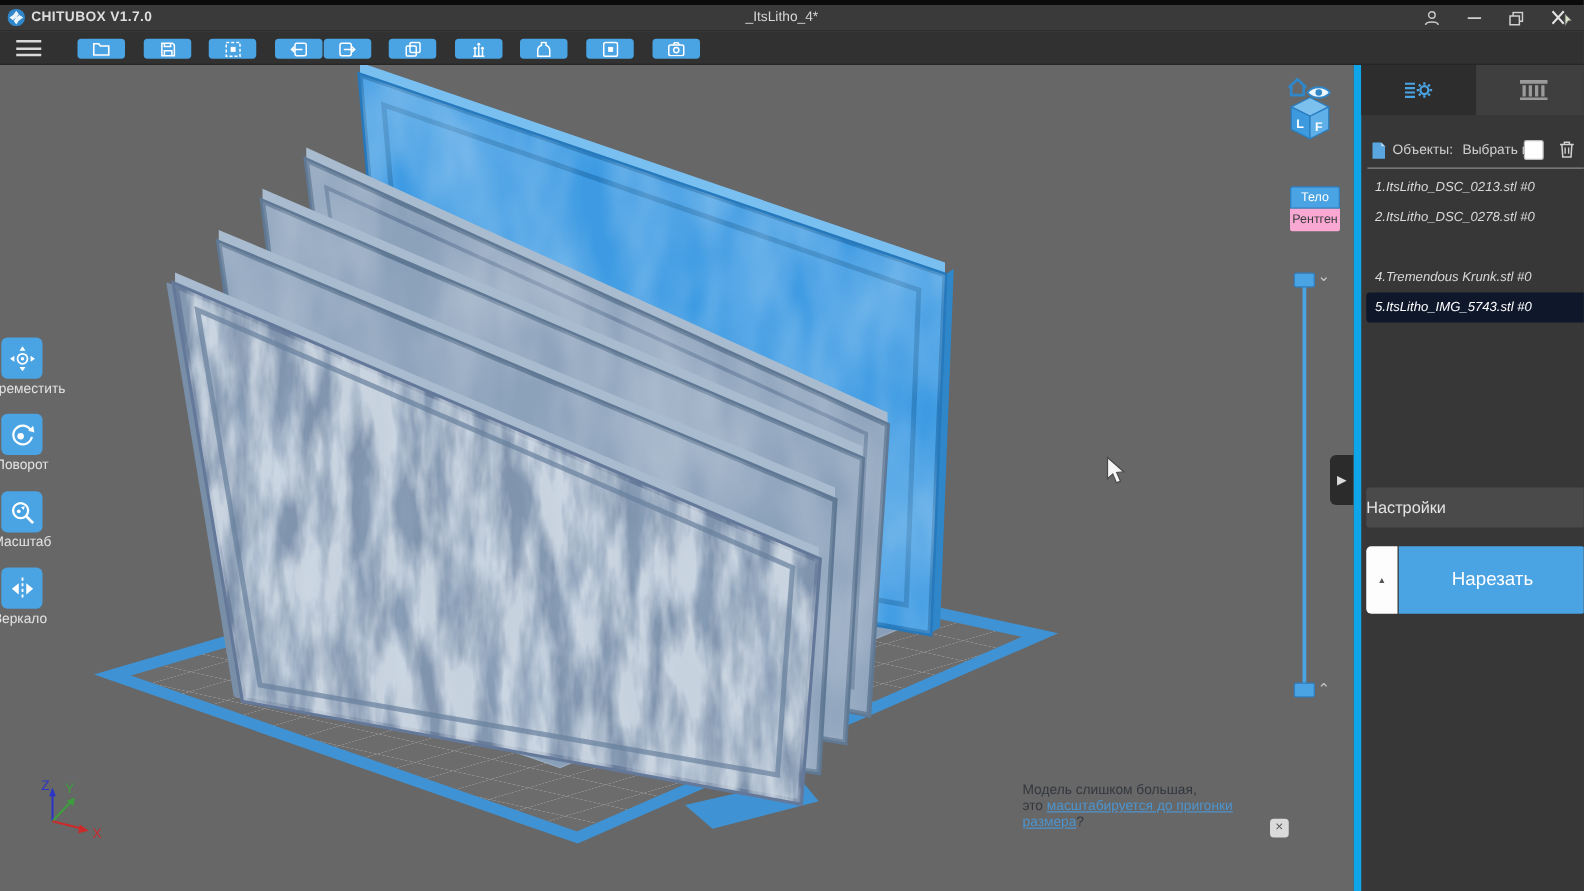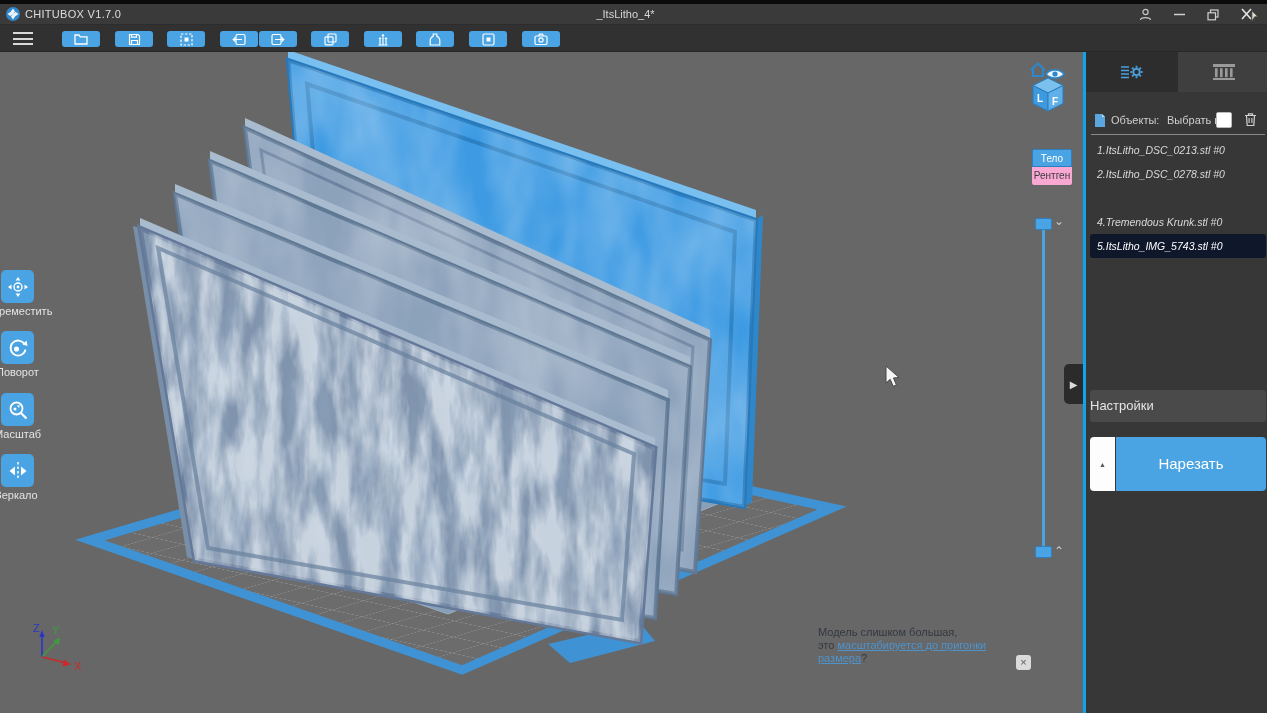--- a/index.html
+++ b/index.html
@@ -5,21 +5,21 @@
   * { margin:0; padding:0; box-sizing:border-box; }
   html,body { width:1267px; height:713px; overflow:hidden; background:#000;
               font-family:"Liberation Sans", sans-serif; }
   #app { position:relative; width:1267px; height:713px; background:#676767; }
 
   
   .topstrip { position:absolute; left:0; top:0; width:1267px; height:4px; background:#0a0a0a; }
   .titlebar { position:absolute; left:0; top:4px; width:1267px; height:21px; background:#3a3a3a;
               border-bottom:1px solid #2c2c2c; color:#e2e2e2; font-size:11px; }
   .titlebar .logo { position:absolute; left:6px; top:3px; width:14px; height:14px; }
-  .titlebar .appname { position:absolute; left:25px; top:4px; letter-spacing:.3px; font-weight:normal; color:#dedede; }
+  .titlebar .appname { position:absolute; left:25px; top:4px; letter-spacing:.3px; font-weight:bold; color:#dedede; }
   .titlebar .doctitle { position:absolute; left:0; right:16px; top:4px; text-align:center; color:#d6d6d6; }
   .wbtn { position:absolute; top:0; width:26px; height:21px; display:flex; align-items:center; justify-content:center; cursor:default; }
   .toolbar { position:absolute; left:0; top:25px; width:1267px; height:27px; background:#313131; border-bottom:1px solid #262626; }
   .hamburger { position:absolute; left:13px; top:7px; width:20px; height:13px; display:flex; flex-direction:column; justify-content:space-between; }
   .hamburger i { display:block; height:2px; background:#d9d9d9; }
   .tbtn { position:absolute; top:6px; width:38px; height:16px; background:#4aa3e2; border-radius:3px;
           display:flex; align-items:center; justify-content:center; }
   .tbtn svg { display:block; }
 
   
@@ -45,21 +45,21 @@
                   border-radius:5px 0 0 5px; display:flex; align-items:center; justify-content:center;
                   color:#dcdcdc; font-size:10px; }
 
   
   .note { position:absolute; left:818px; top:574px; width:188px; font-size:11px; line-height:13px; color:#33383f; }
   .note-link { color:#4d94ce; text-decoration:underline; cursor:pointer;text-align:center; }
   .note-close { position:absolute; left:1016px; top:603px; width:15px; height:15px; background:#dadada;
                 border-radius:3px; color:#5a5a5a; font-size:11px; line-height:14px; text-align:center; }
 
   
-  .rpanel { position:absolute; left:1083px; top:52px; width:184px; height:661px; background:#373737; border-left:3px solid #0ea5e9; }
+  .rpanel { position:absolute; left:1083px; top:52px; width:184px; height:661px; background:#373737; border-left:6px solid #0ea5e9; }
   .rtab { position:absolute; top:0; width:92px; height:40px; display:flex; align-items:center; justify-content:center; }
   .rtab.active { left:0; background:#2d2d2d; }
   .rtab.inactive { left:92px; background:#3f3f3f; }
   .objhead { position:absolute; left:0; top:58px; width:184px; height:22px; color:#cfcfcf; font-size:11px; }
   .objhead .lbl { position:absolute; top:4px; }
   .checkbox { position:absolute; left:130px; top:2px; width:16px; height:16px; background:#fff; border-radius:2px; border:1px solid #bbb; }
   .sep { position:absolute; left:5px; top:82px; width:174px; height:1px; background:#8a8a8a; }
   .filerow { position:absolute; left:4px; width:176px; height:24px; color:#d9d9d9; font-size:10.5px;
              line-height:24px; padding-left:7px; border-radius:3px; white-space:nowrap;font-style:italic; }
   .filerow.selected { background:#0f172a; color:#fff; }

